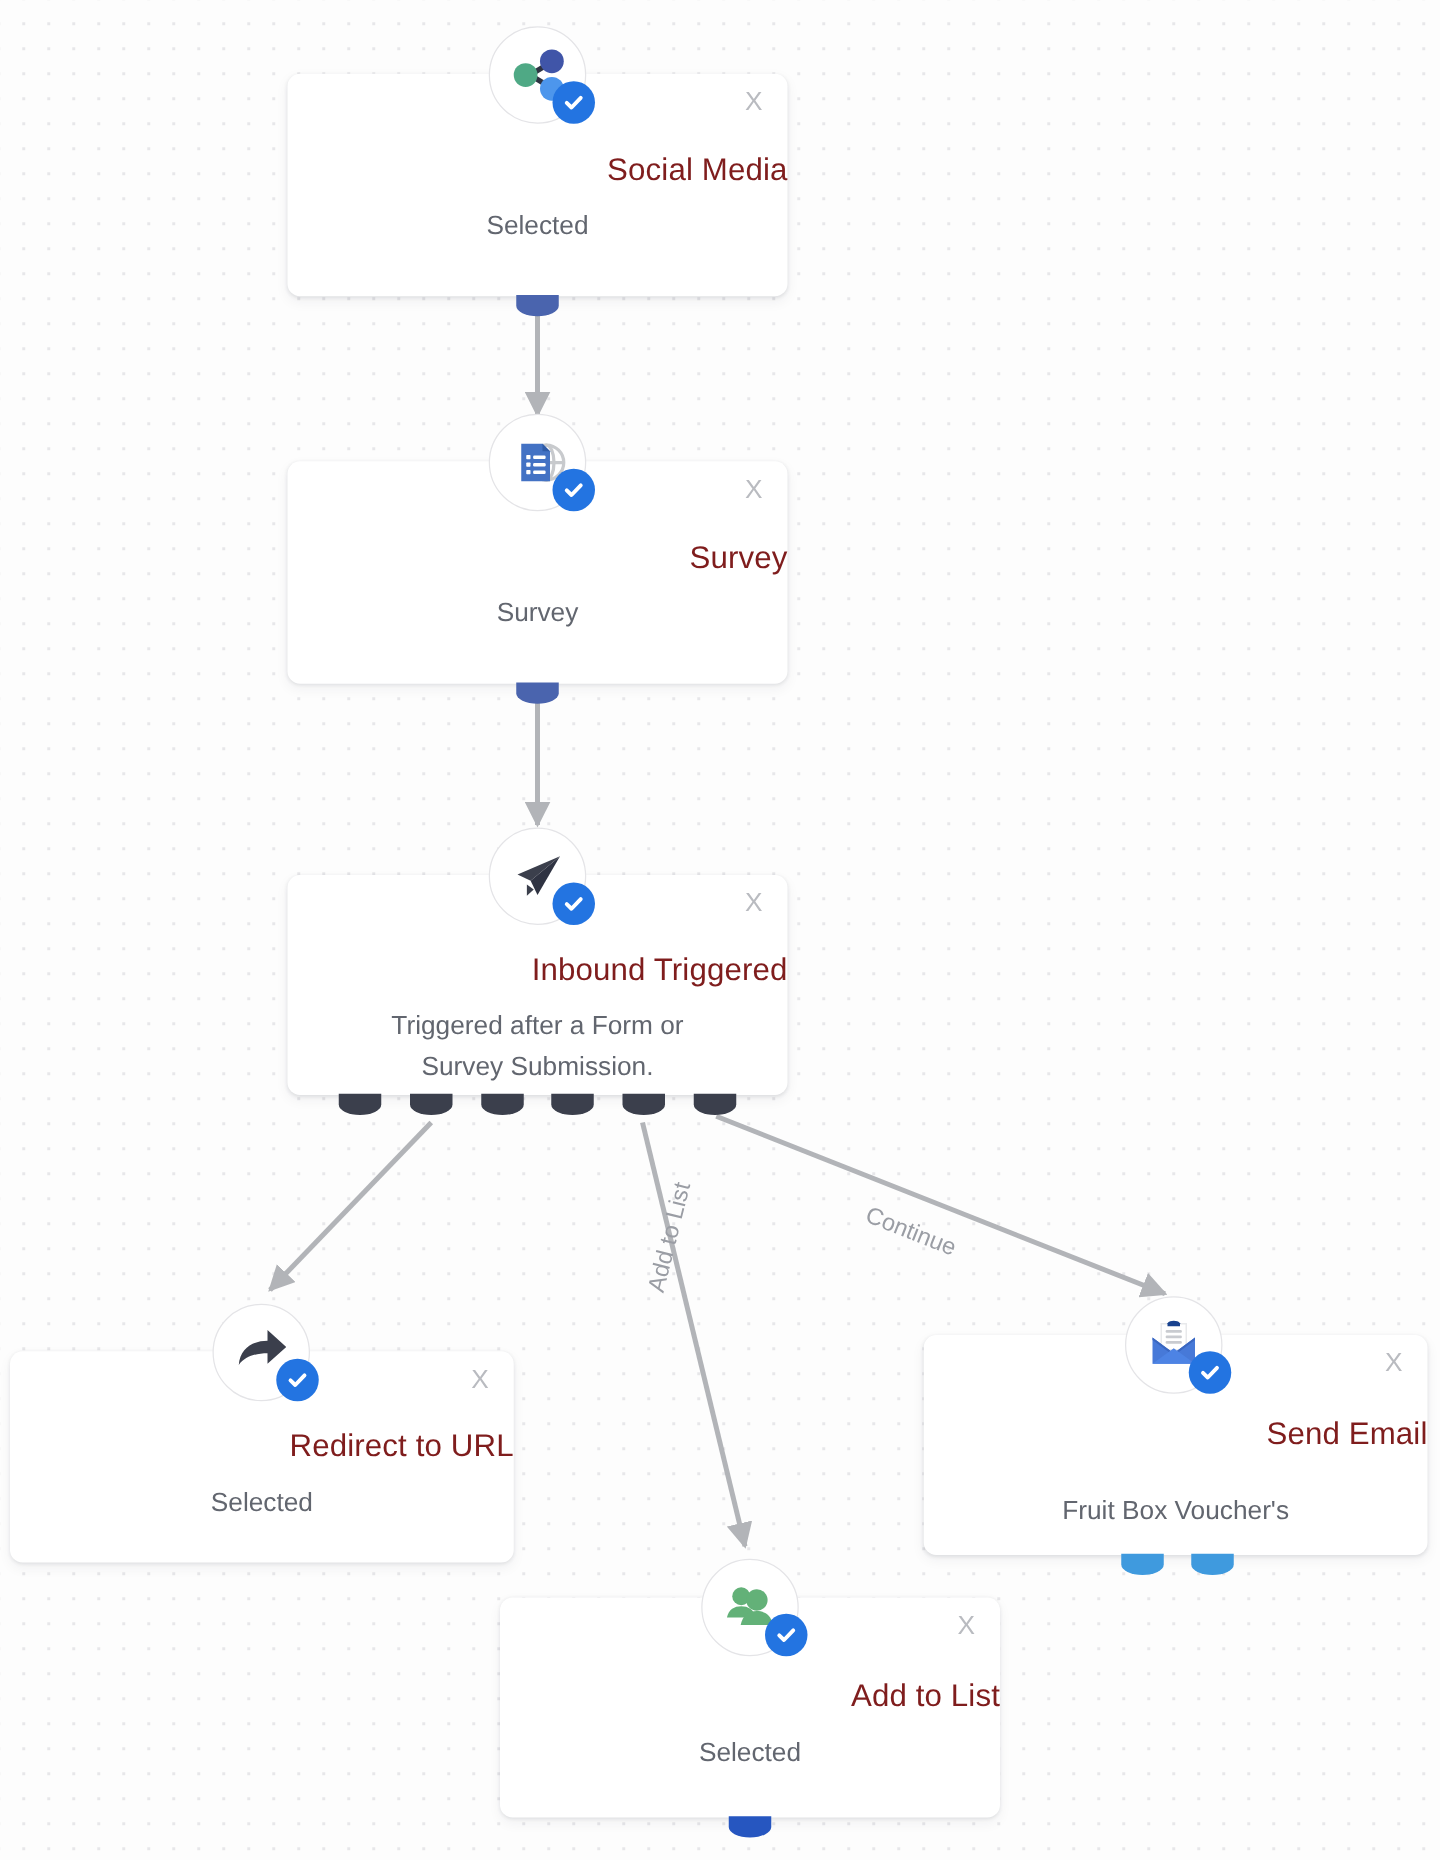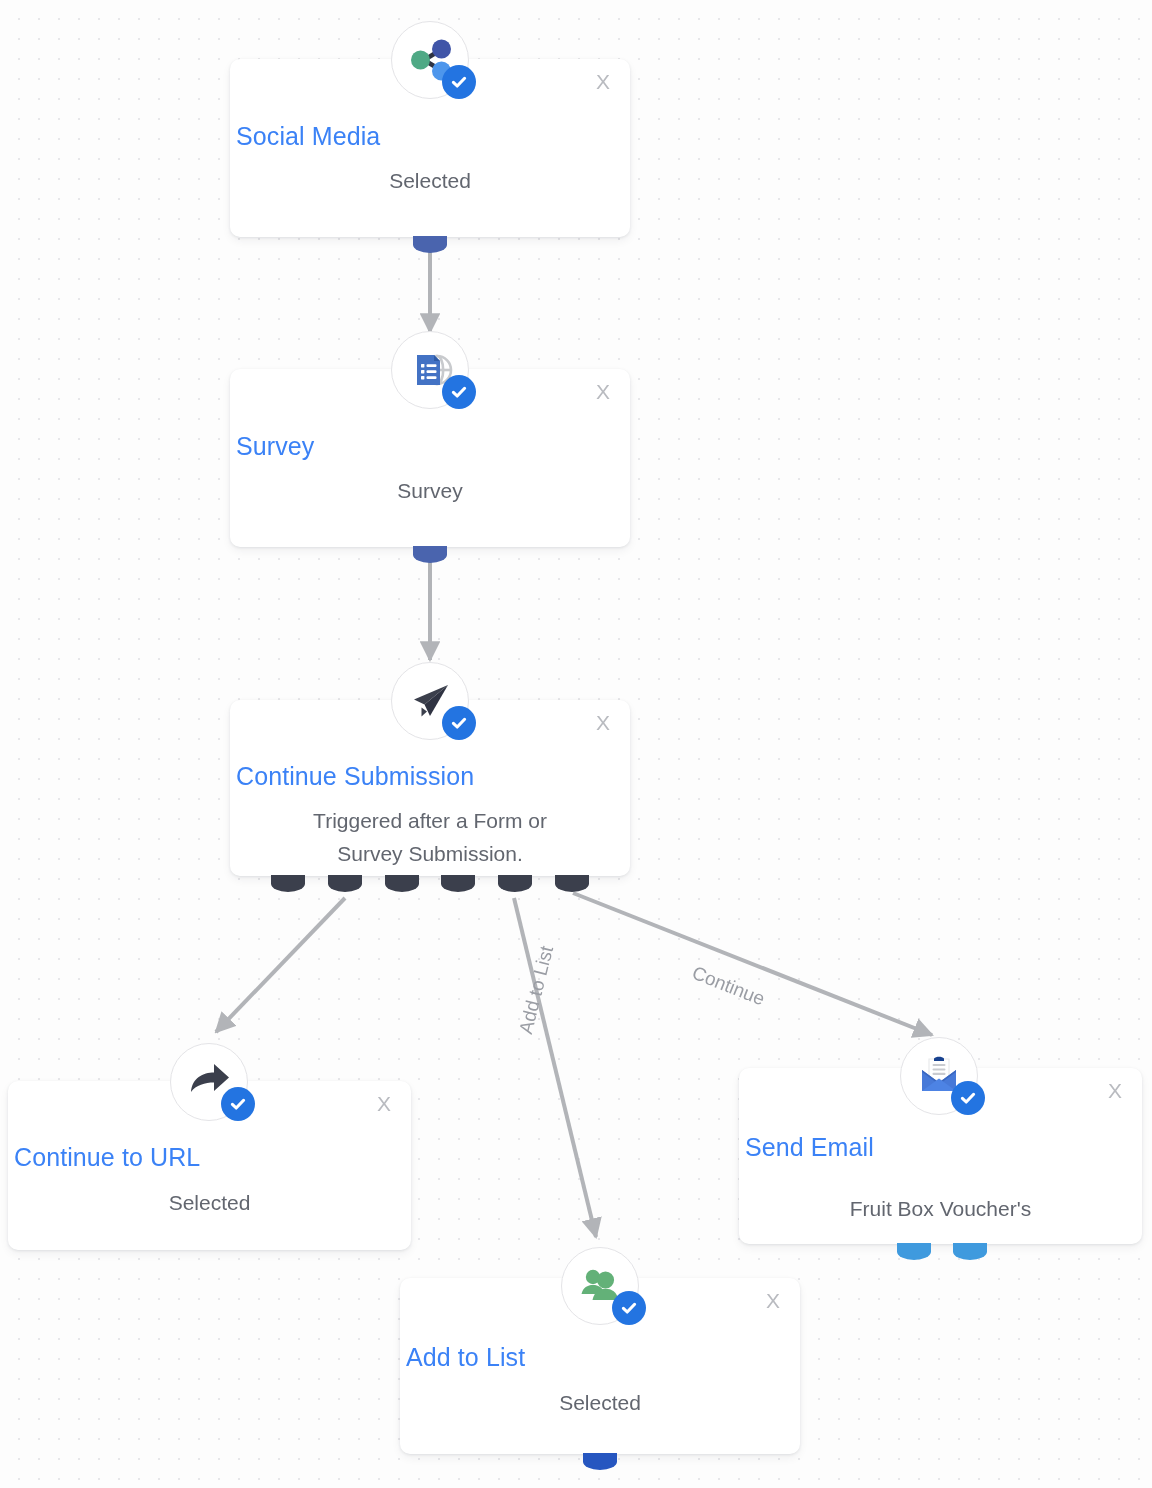--- a/index.html
+++ b/index.html
@@ -37,24 +37,24 @@
 
   .node {
     position: absolute;
     background: #ffffff;
     border-radius: 10px;
     box-shadow: 0 1px 3px rgba(30,35,60,0.10), 0 4px 10px rgba(30,35,60,0.055);
   }
 
   .node-title {
     position: absolute;
-    left: 6px;
+    left: 16px;
     right: 0;
-    text-align: left;
-    color: #3b82f6;
+    text-align: right;
+    color: #7f1d1d;
     font-size: 25px;
     font-weight: 400;
     letter-spacing: 0.1px;
     white-space: nowrap;
   }
   .node-sub {
     position: absolute;
     left: 0;
     right: 0;
     text-align: center;
@@ -200,21 +200,21 @@
     <span class="check-badge">
       <svg width="20" height="20" viewBox="0 0 20 20">
         <path d="M4.4 10.3 L8.2 14 L15.6 6.3" fill="none" stroke="#ffffff" stroke-width="3.1" stroke-linecap="round" stroke-linejoin="round"></path>
       </svg>
     </span>
   </div>
   <div class="port indigo" style="left:413px; top:546px;"></div>
 
   <div class="node" style="left:230px; top:700px; width:400px; height:176px;">
     <span class="close-x">X</span>
-    <div class="node-title" style="top:62px;">Continue Submission</div>
+    <div class="node-title" style="top:62px;">Inbound Triggered</div>
     <div class="node-sub" style="top:137px;">Survey Submission.</div>
     <div class="node-sub" style="top:104px;">Triggered after a Form or</div>
   </div>
   <div class="icon-bubble" style="left:391px; top:662px;">
     <svg width="52" height="52" viewBox="0 0 52 52">
       <path d="M44 10 L10 24.5 L20.5 29.5 Z" fill="#3b3f4c"></path>
       <path d="M44 10 L20.5 29.5 L26 41 Z" fill="#2f3342"></path>
       <path d="M17.5 32.5 L17.5 41.5 L23 36.5 Z" fill="#3b3f4c"></path>
     </svg>
     <span class="check-badge">
@@ -226,21 +226,21 @@
 
   <div class="port dark" style="left:271px; top:875px;"></div>
   <div class="port dark" style="left:328px; top:875px;"></div>
   <div class="port dark" style="left:385px; top:875px;"></div>
   <div class="port dark" style="left:441px; top:875px;"></div>
   <div class="port dark" style="left:498px; top:875px;"></div>
   <div class="port dark" style="left:555px; top:875px;"></div>
 
   <div class="node" style="left:8px; top:1081px; width:403px; height:169px;">
     <span class="close-x">X</span>
-    <div class="node-title" style="top:62px;">Continue to URL</div>
+    <div class="node-title" style="top:62px;">Redirect to URL</div>
     <div class="node-sub" style="top:105px;">Selected</div>
   </div>
   <div class="icon-bubble" style="left:170px; top:1043px;">
     <svg width="52" height="52" viewBox="0 0 52 52">
       <path d="M8 36 C 9 22, 20 16.5, 31 16.5 L31 8 L46 21.5 L31 35 L31 26.5
                C 22 26.5, 13 29, 8 36 Z" fill="#3b3f4c"></path>
     </svg>
     <span class="check-badge">
       <svg width="20" height="20" viewBox="0 0 20 20">
         <path d="M4.4 10.3 L8.2 14 L15.6 6.3" fill="none" stroke="#ffffff" stroke-width="3.1" stroke-linecap="round" stroke-linejoin="round"></path>

